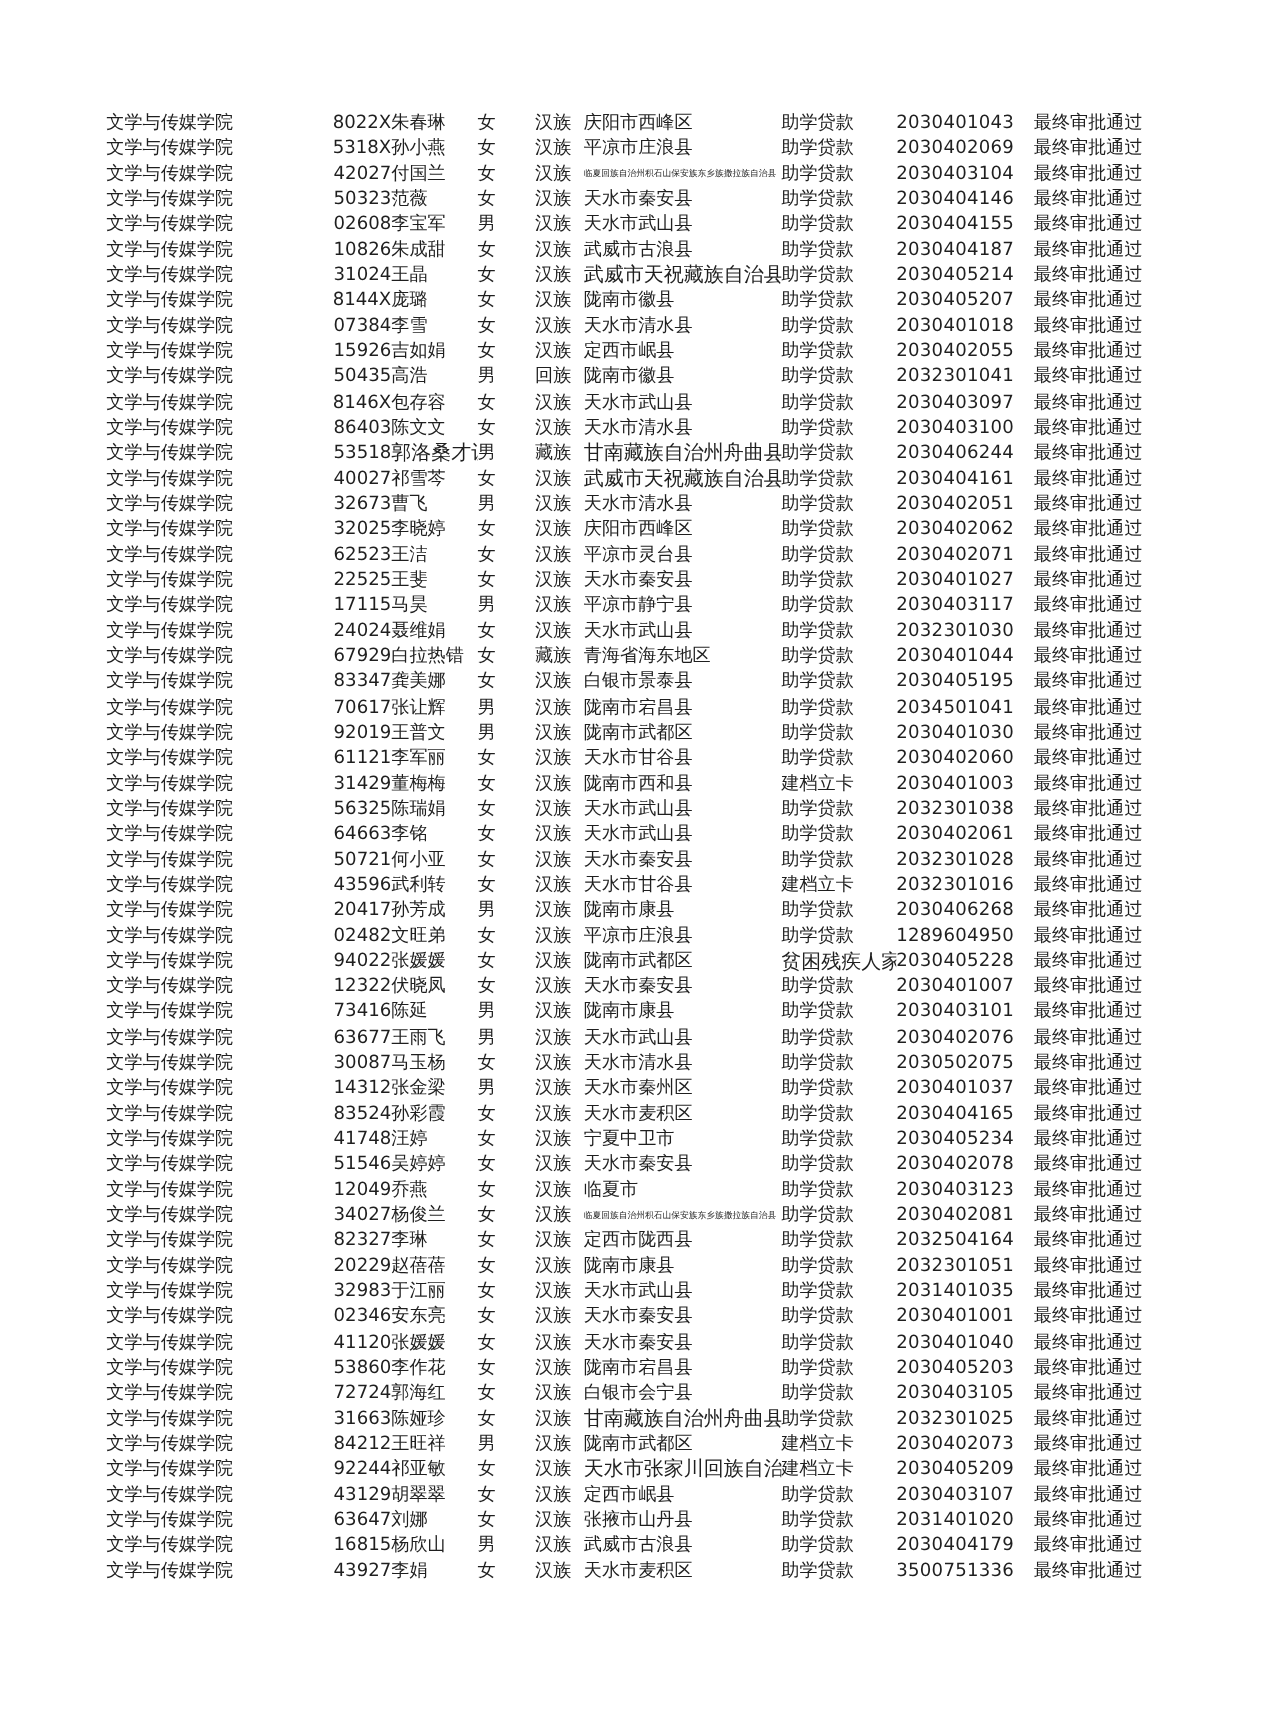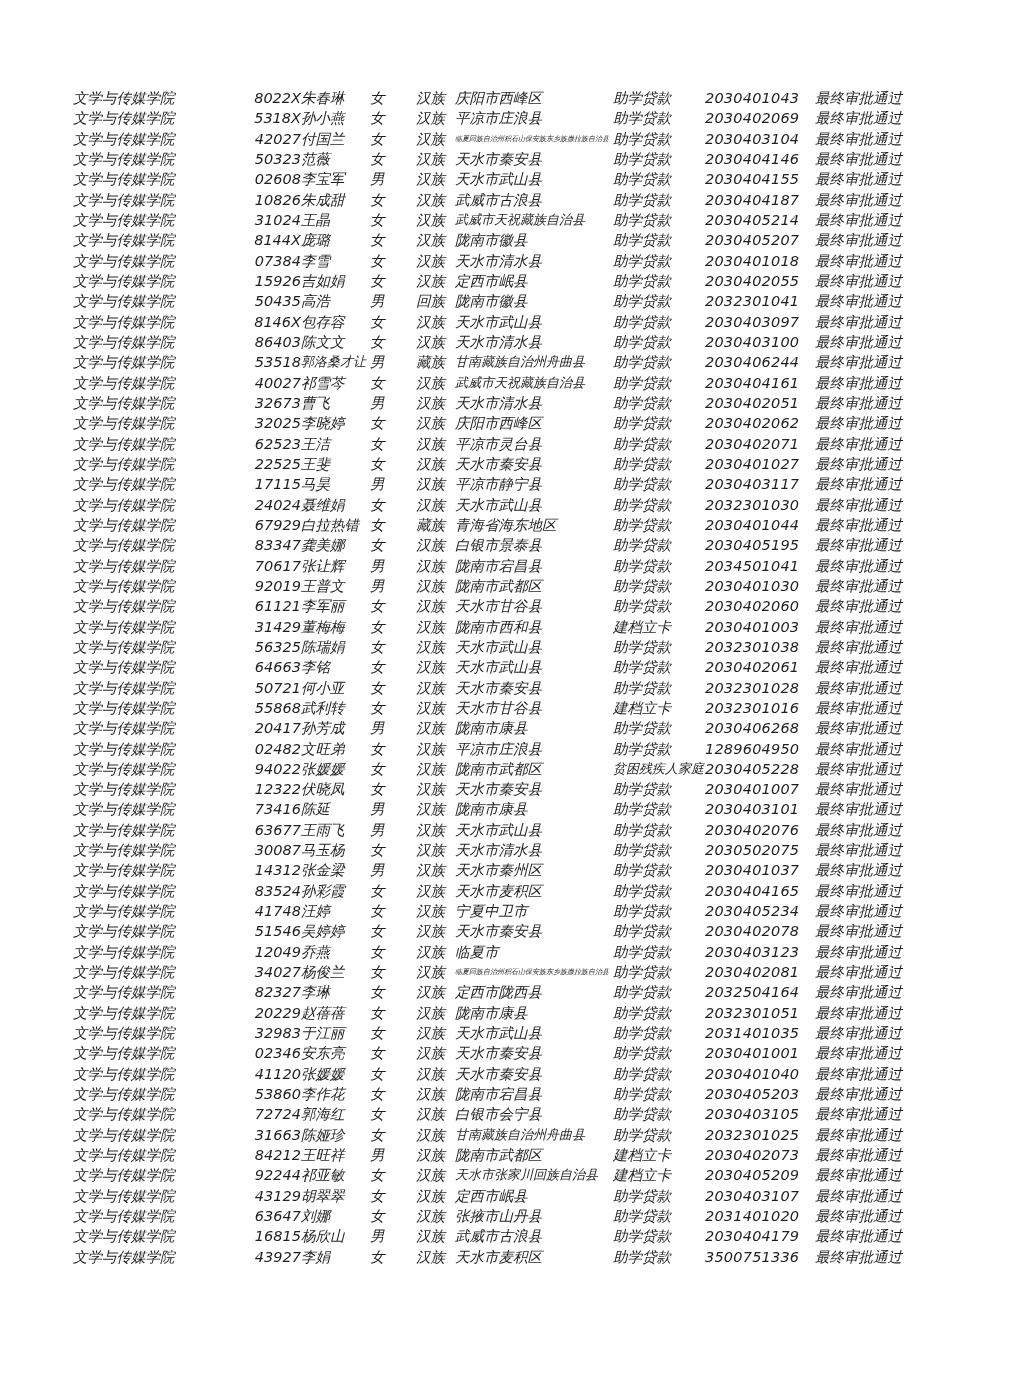--- a/index.html
+++ b/index.html
@@ -10,39 +10,38 @@
   body {
     width: 1024px;
     height: 1374px;
     position: relative;
     font-family: "DejaVu Sans", "Liberation Sans", sans-serif;
     color: #1f1f1f;
     overflow: hidden;
   }
   .roster {
     position: absolute;
-    left: 73px;
+    left: 85px;
     top: 88px;
     width: 875px;
-    font-style: italic;
   }
   .row {
     display: flex;
     align-items: center;
     height: 20.34px;
     white-space: nowrap;
   }
   .cell {
     display: block;
     font-size: 14.5px;
     line-height: 20.34px;
     overflow: hidden;
     white-space: nowrap;
   }
-  .cell.small { font-size: 13px; }
+  .cell.small { font-size: 16px; }
   .cell.xtiny { font-size: 7px; }
   .col-college   { width: 122px; }
   .col-id        { width: 106px; text-align: right; }
   .col-name      { width: 69px;  }
   .col-gender    { width: 46px;  }
   .col-ethnicity { width: 39px;  }
   .col-location  { width: 158px; }
   .col-type      { width: 92px;  }
   .col-number    { width: 110px; letter-spacing: 0.2px; }
   .col-status    { width: 112px; }
@@ -407,21 +406,21 @@
     <span class="cell col-gender">女</span>
     <span class="cell col-ethnicity">汉族</span>
     <span class="cell col-location">天水市秦安县</span>
     <span class="cell col-type">助学贷款</span>
     <span class="cell col-number">2032301028</span>
     <span class="cell col-status">最终审批通过</span>
   </div>
 
   <div class="row">
     <span class="cell col-college">文学与传媒学院</span>
-    <span class="cell col-id">55868</span>
+    <span class="cell col-id">43596</span>
     <span class="cell col-name">武利转</span>
     <span class="cell col-gender">女</span>
     <span class="cell col-ethnicity">汉族</span>
     <span class="cell col-location">天水市甘谷县</span>
     <span class="cell col-type">建档立卡</span>
     <span class="cell col-number">2032301016</span>
     <span class="cell col-status">最终审批通过</span>
   </div>
 
   <div class="row">

